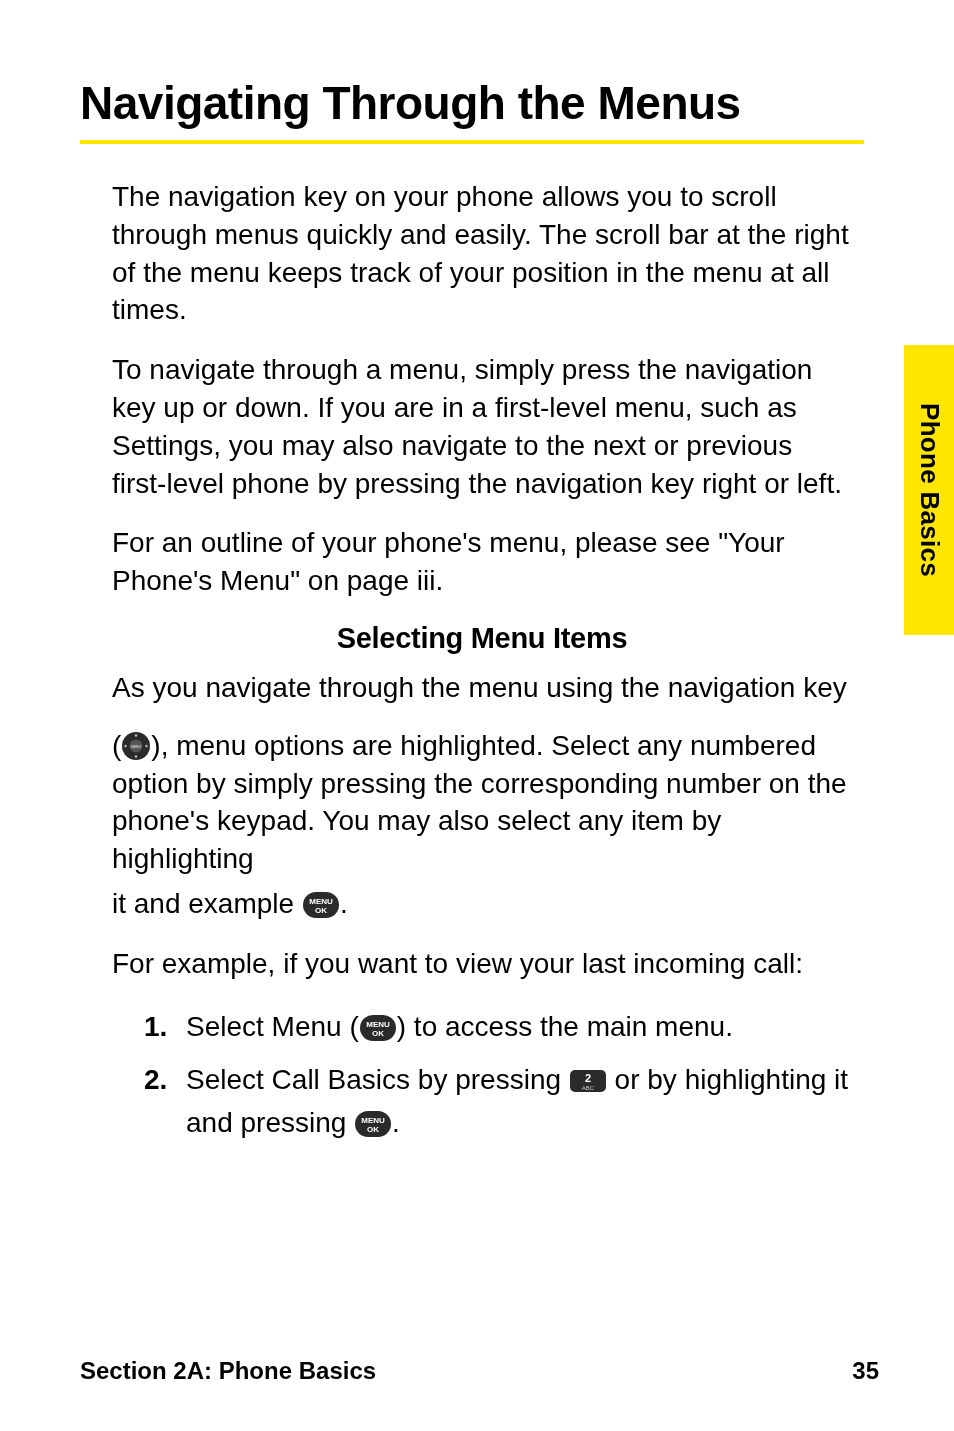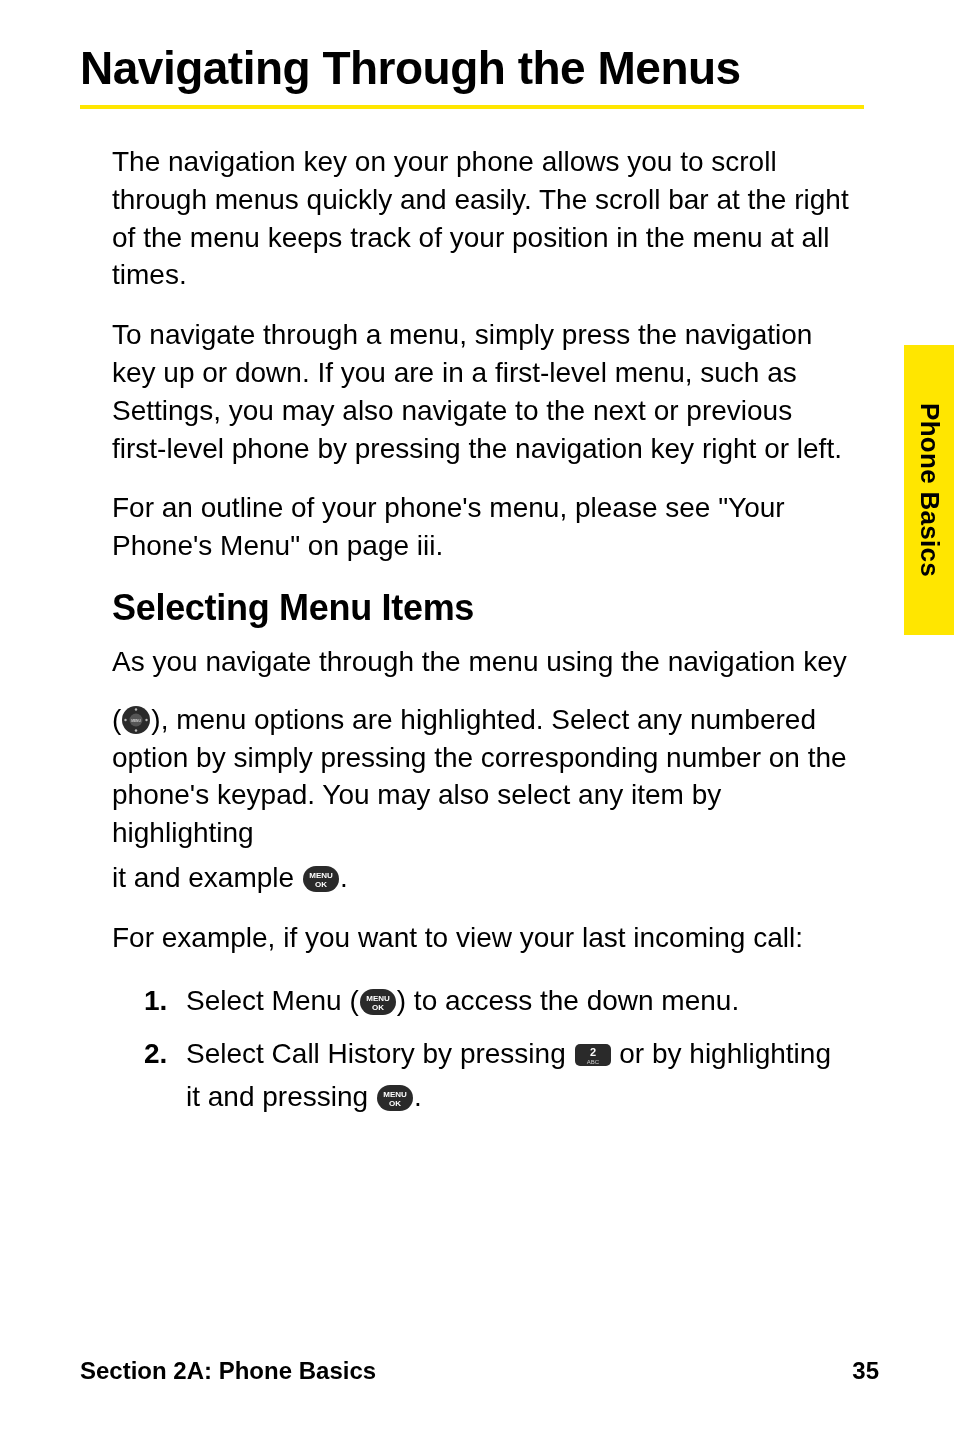--- a/index.html
+++ b/index.html
@@ -6,21 +6,21 @@
   html, body { width: 954px; height: 1431px; }
   body {
     font-family: "Myriad Pro", "Segoe UI", "Helvetica Neue", Arial, sans-serif;
     color: #000;
     background: #fff;
     position: relative;
   }
   .page {
     width: 954px;
     height: 1431px;
-    padding: 41px 90px 0 80px;
+    padding: 76px 90px 0 80px;
     position: relative;
   }
   .title {
     font-size: 46px;
     font-weight: 700;
     letter-spacing: -0.5px;
     margin-bottom: 10px;
   }
   .title-rule {
     border: none;
@@ -31,25 +31,26 @@
     padding-left: 32px;
     padding-right: 12px;
   }
   p.body {
     font-size: 28px;
     line-height: 1.35;
     margin-bottom: 22px;
     font-weight: 400;
   }
   .subheading {
-    font-size: 36px;
+    font-size: 29px;
     font-weight: 700;
     margin-top: 8px;
     margin-bottom: 14px;
     letter-spacing: -0.3px;
+    text-align: center;
   }
   .bold { font-weight: 400; }
   .steps {
     margin-left: 32px;
     margin-top: 6px;
   }
   .step {
     display: flex;
     align-items: flex-start;
     font-size: 28px;
@@ -170,28 +171,28 @@
 
     <p class="body">For example, if you want to view your last incoming call:</p>
 
     <div class="steps">
 
       <div class="step">
         <div class="step-num">1.</div>
         <div class="step-text">
           <span>Select </span><span class="bold">Menu</span><span> (</span><span class="icon-menu"><svg width="38" height="28">
                 <use href="#svg-menu-icon"></use>
-              </svg></span><span>) to access the down menu.</span>
+              </svg></span><span>) to access the main menu.</span>
         </div>
       </div>
 
       <div class="step">
         <div class="step-num">2.</div>
         <div class="step-text">
-          <span>Select </span><span class="bold">Call History</span><span> by pressing </span><span class="icon-key2"><svg width="38" height="24">
+          <span>Select </span><span class="bold">Call Basics</span><span> by pressing </span><span class="icon-key2"><svg width="38" height="24">
                 <use href="#svg-key2-icon"></use>
               </svg></span><span> or by highlighting it and pressing </span><span class="icon-menu"><svg width="38" height="28">
                 <use href="#svg-menu-icon"></use>
               </svg></span><span>.</span>
         </div>
       </div>
 
     </div>
 
   </div>

